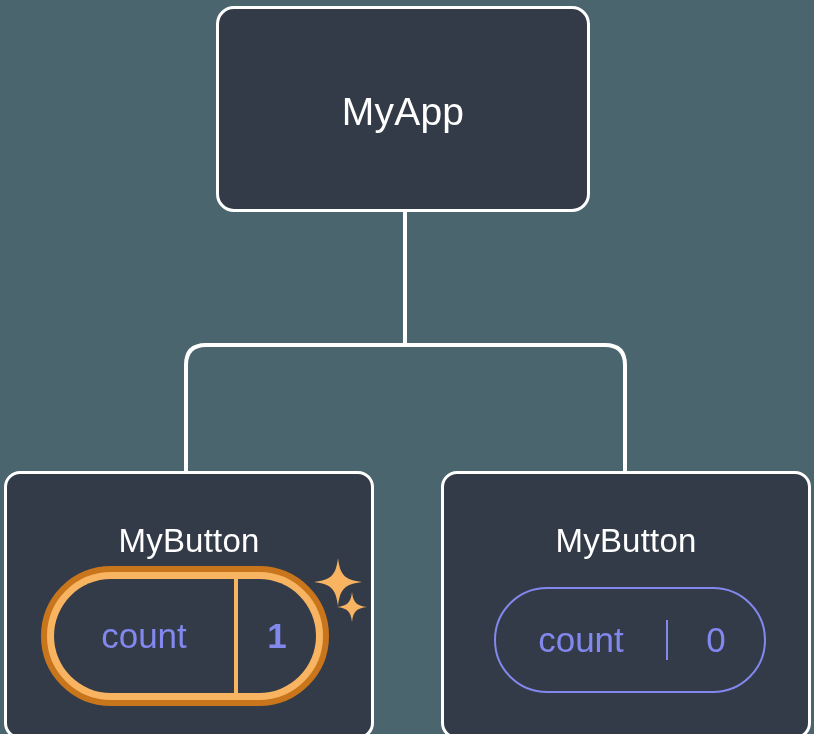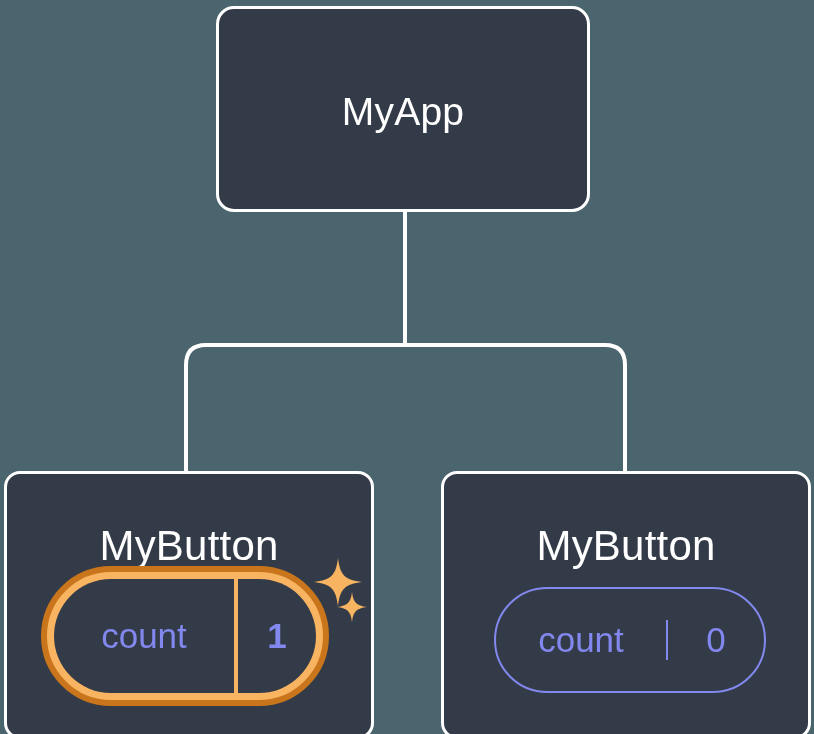--- a/index.html
+++ b/index.html
@@ -73,21 +73,21 @@
   }
 
   .node-root .node-title {
     top: 81px;
     font-size: 39px;
   }
 
   .node-child-left .node-title,
   .node-child-right .node-title {
     top: 48px;
-    font-size: 42px;
+    font-size: 33px;
   }
 
   
   .badge {
     position: absolute;
     display: flex;
     align-items: center;
     box-sizing: border-box;
     border-radius: 999px;
   }

